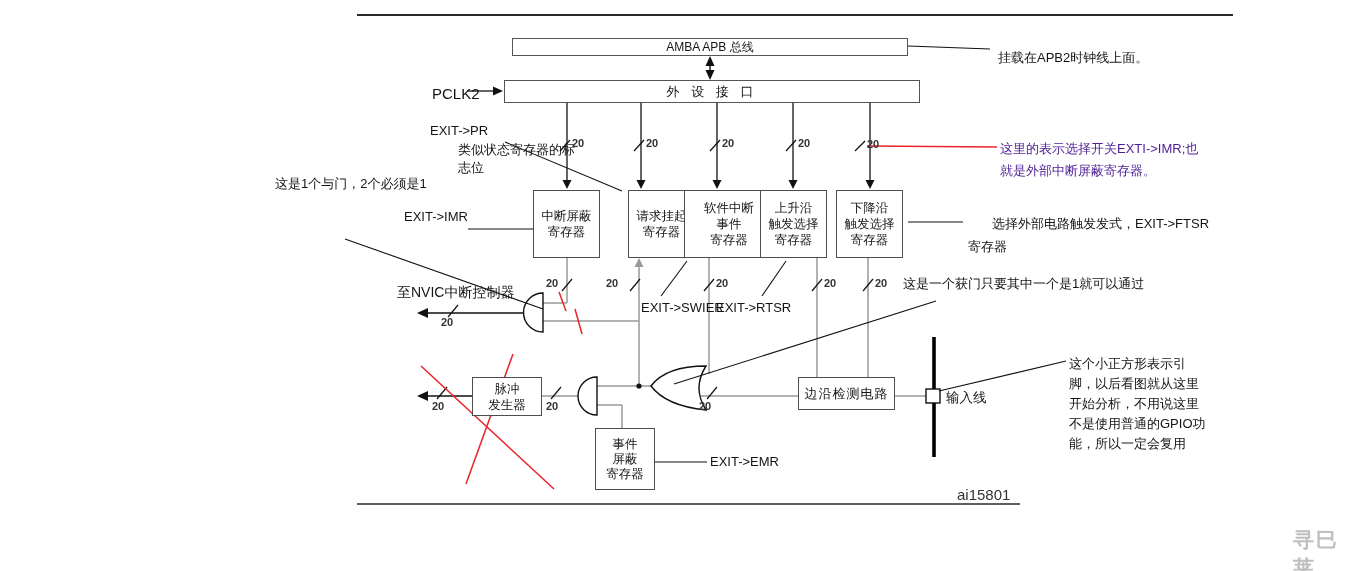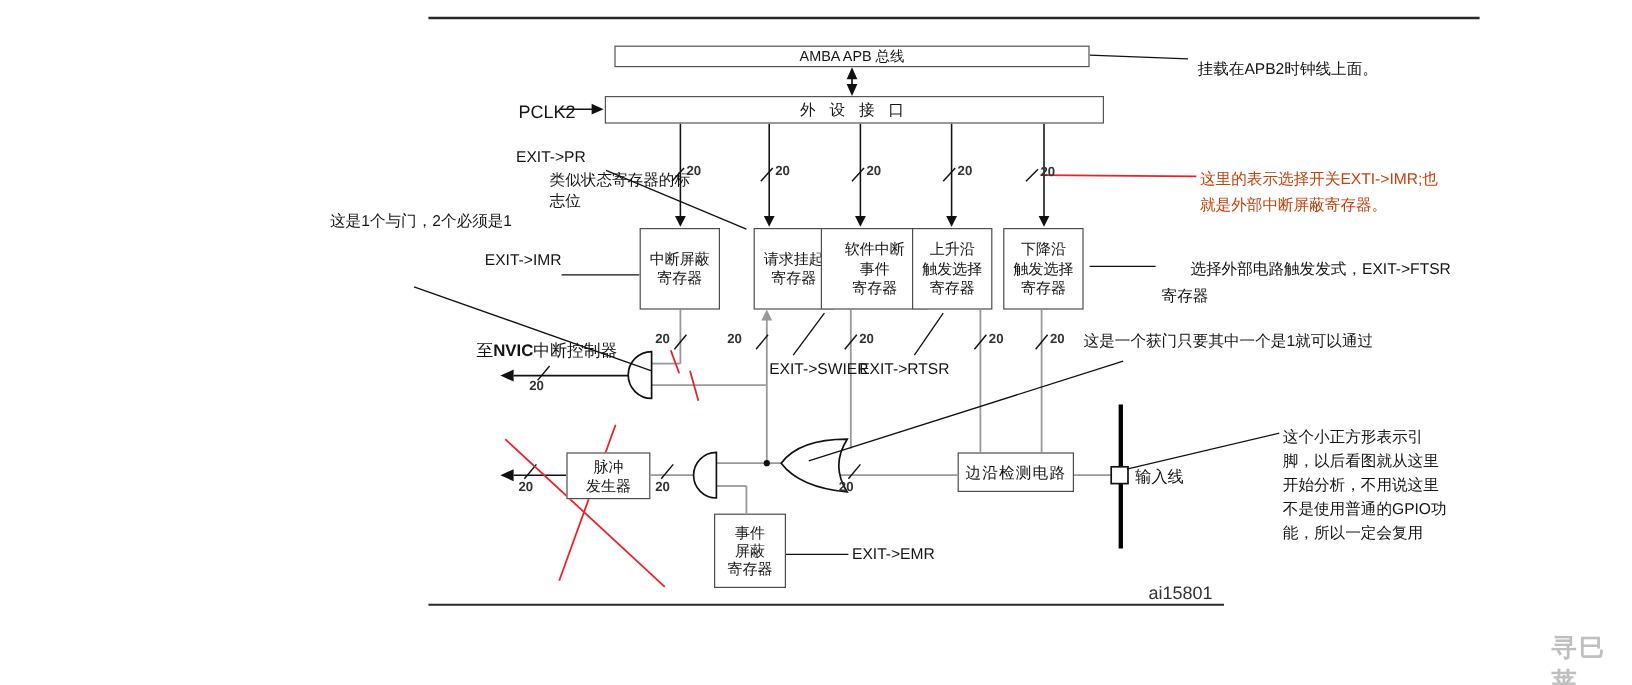--- a/index.html
+++ b/index.html
@@ -6,24 +6,24 @@
   #stage{position:relative;width:1360px;height:571px;background:#fff;overflow:hidden;
          font-family:"Liberation Sans","DejaVu Sans",sans-serif;color:#111;}
   #wires{position:absolute;left:0;top:0;width:1360px;height:571px;}
   .box{position:absolute;border:1.4px solid #4d4d4d;background:#fff;display:flex;
        flex-direction:column;align-items:center;justify-content:center;text-align:center;
        font-size:12.5px;line-height:16px;color:#151515;box-sizing:border-box;white-space:nowrap;}
   .busbox{position:absolute;border:1.3px solid #555;background:#fff;display:flex;
        align-items:center;justify-content:center;font-size:13px;color:#151515;box-sizing:border-box;}
   .lbl{position:absolute;white-space:nowrap;font-size:13px;color:#141414;}
   .n20{position:absolute;white-space:nowrap;font-size:11px;color:#333;font-weight:bold;}
-  .red{color:#c2410c;}
+  .red{color:#4c1d95;}
   .wm{position:absolute;font-size:21px;font-weight:bold;color:#bfbfbf;letter-spacing:2px;}
   .small{font-size:15px;}
-  b{font-weight:bold;}
+  b{font-weight:normal;}
 </style>
 </head>
 <body>
 
 <div id="stage">
 
   <svg id="wires" viewBox="0 0 1360 571" xmlns="http://www.w3.org/2000/svg">
 
     <line x1="357" y1="15" x2="1233" y2="15" stroke="#2a2a2a" stroke-width="2"></line>
     <line x1="357" y1="504" x2="1020" y2="504" stroke="#2a2a2a" stroke-width="1.6"></line>

